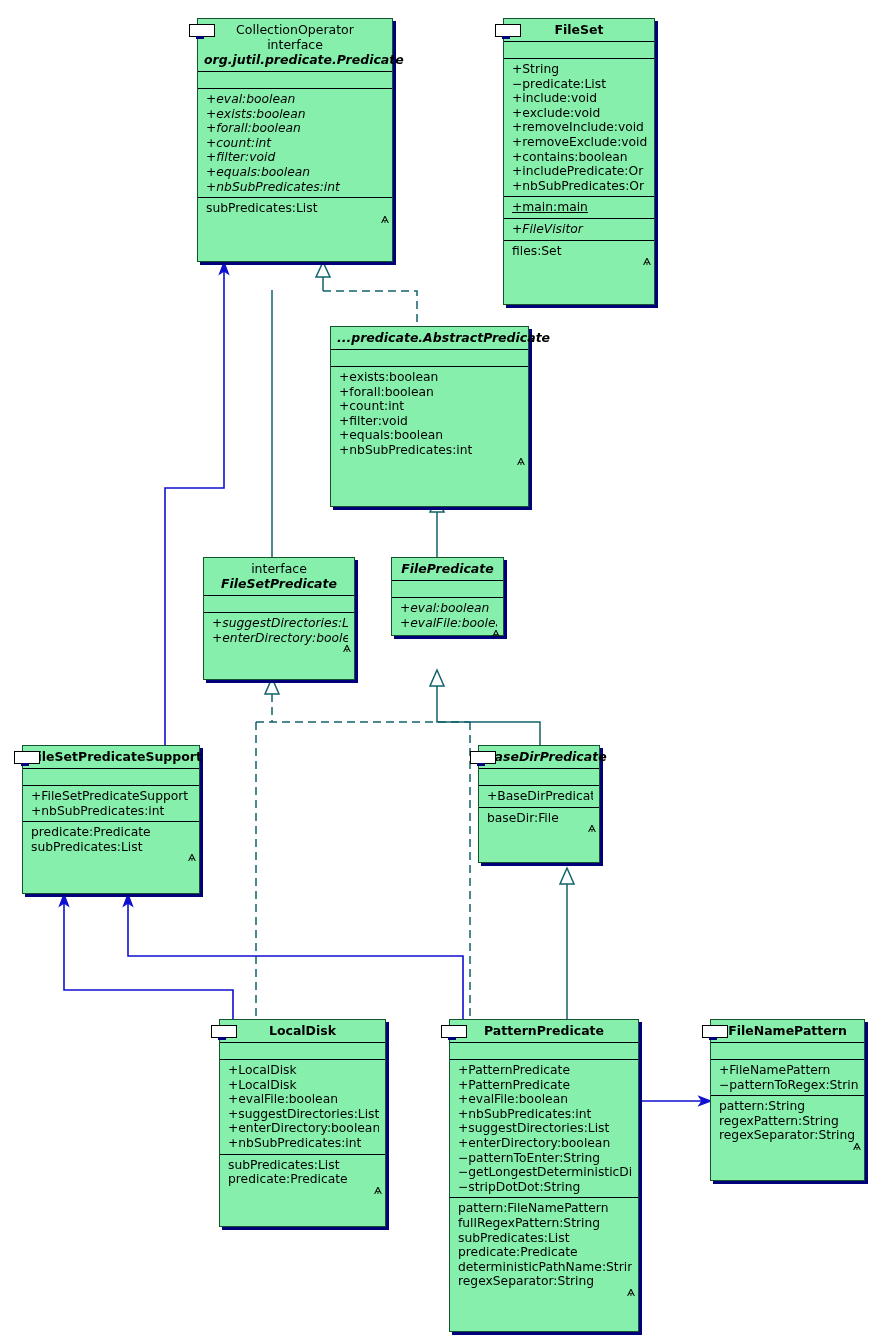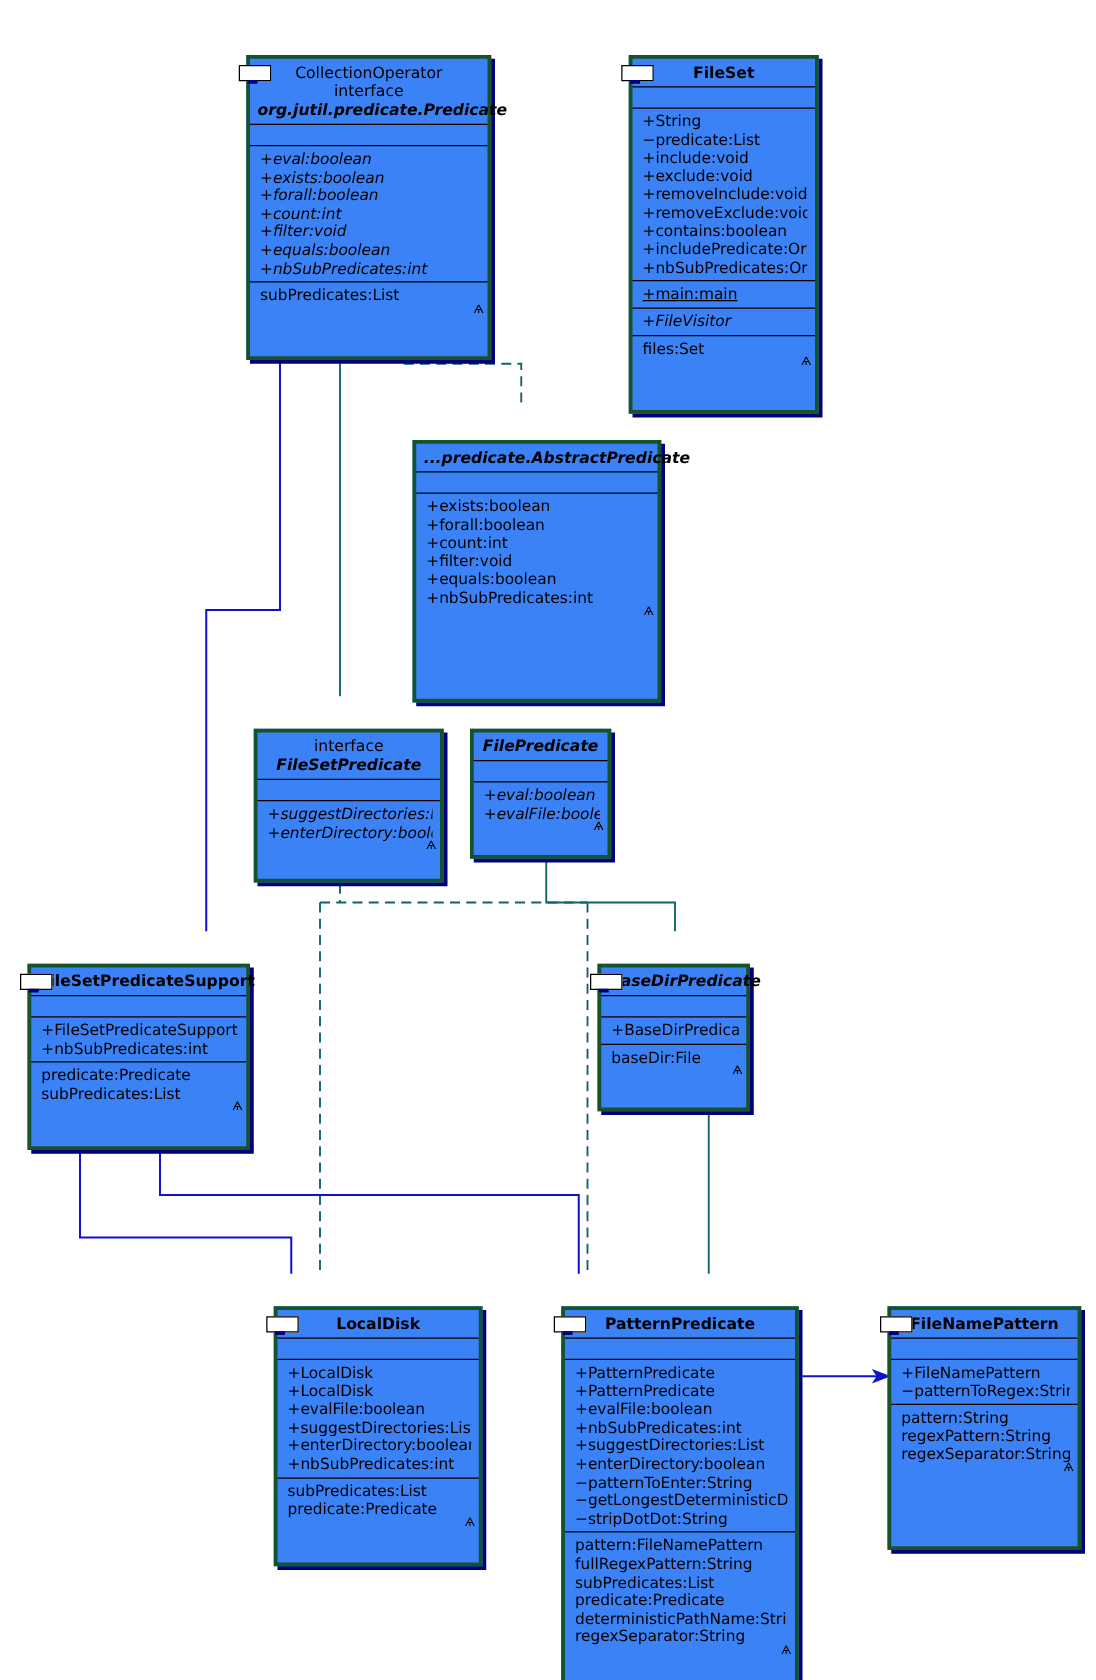--- a/index.html
+++ b/index.html
@@ -13,25 +13,24 @@
     height:1344px;
     overflow:hidden;
     background:#ffffff;
   }
   #edges{position:absolute;left:0;top:0;width:877px;height:1344px;pointer-events:none;}
 
   
   .uml{
     position:absolute;
     box-sizing:border-box;
-    background:#3b82f6;
-    border:3px solid #14532d;
+    background:#86efac;
+    border:1px solid #14532d;
     box-shadow:3px 3px 0 0 #00007a;
     z-index:5;
-    margin-top:26px;
   }
   .sec{
     box-sizing:border-box;
     border-bottom:1px solid #000000;
     padding:3px 6px 3px 8px;
   }
   .sec:last-child{border-bottom:none;}
   .sec.empty{height:17px;padding:0;}
   .namesec{
     text-align:center;
@@ -208,21 +207,21 @@
           <div class="member ul">+main:main</div>
         </div>
         <div class="sec">
           <div class="member ital">+FileVisitor</div>
         </div>
         <div class="sec seclast">
           <div class="member">files:Set</div>
           <span class="lock">Ѧ</span>
         </div>
       </div>
-      <div class="uml" style="left: 330px; top: 326px; width: 199px; height: 210px;">
+      <div class="uml" style="left: 330px; top: 326px; width: 199px; height: 181px;">
         <div class="sec namesec">
           <span class="cname ital">...predicate.AbstractPredicate</span>
         </div>
         <div class="sec empty"></div>
         <div class="sec seclast">
           <div class="member">+exists:boolean</div>
           <div class="member">+forall:boolean</div>
           <div class="member">+count:int</div>
           <div class="member">+filter:void</div>
           <div class="member">+equals:boolean</div>
@@ -235,21 +234,21 @@
           <span class="stereo">interface</span>
           <span class="cname ital">FileSetPredicate</span>
         </div>
         <div class="sec empty"></div>
         <div class="sec seclast">
           <div class="member ital">+suggestDirectories:List</div>
           <div class="member ital">+enterDirectory:boolean</div>
           <span class="lock">Ѧ</span>
         </div>
       </div>
-      <div class="uml" style="left: 376px; top: 557px; width: 113px; height: 104px;">
+      <div class="uml" style="left: 391px; top: 557px; width: 113px; height: 79px;">
         <div class="sec namesec">
           <span class="cname ital">FilePredicate</span>
         </div>
         <div class="sec empty"></div>
         <div class="sec seclast">
           <div class="member ital">+eval:boolean</div>
           <div class="member ital">+evalFile:boolean</div>
           <span class="lock">Ѧ</span>
         </div>
       </div>
@@ -323,21 +322,21 @@
         <div class="sec seclast">
           <div class="member">pattern:FileNamePattern</div>
           <div class="member">fullRegexPattern:String</div>
           <div class="member">subPredicates:List</div>
           <div class="member">predicate:Predicate</div>
           <div class="member">deterministicPathName:String</div>
           <div class="member">regexSeparator:String</div>
           <span class="lock">Ѧ</span>
         </div>
       </div>
-      <div class="uml" style="left: 710px; top: 1019px; width: 155px; height: 195px;">
+      <div class="uml" style="left: 710px; top: 1019px; width: 155px; height: 162px;">
         <div class="socket"></div>
         <div class="sec namesec">
           <span class="cname">FileNamePattern</span>
         </div>
         <div class="sec empty"></div>
         <div class="sec">
           <div class="member">+FileNamePattern</div>
           <div class="member">−patternToRegex:String</div>
         </div>
         <div class="sec seclast">

